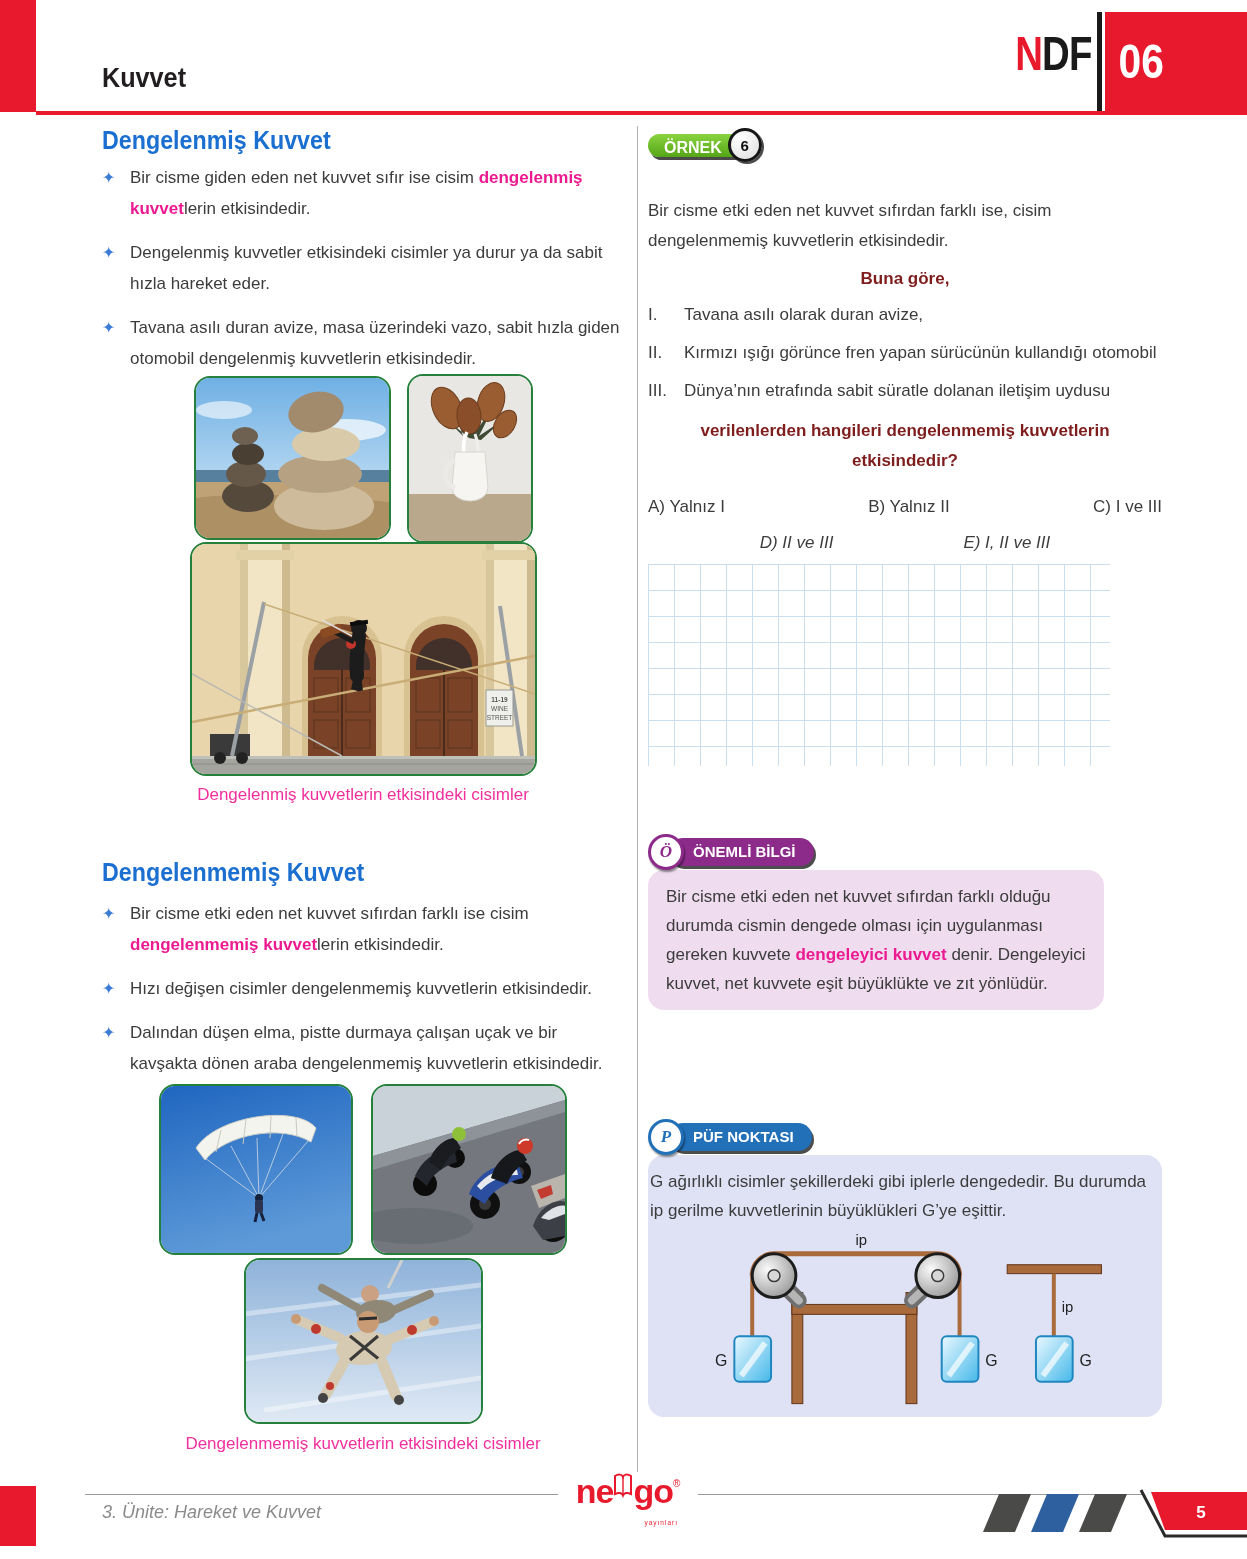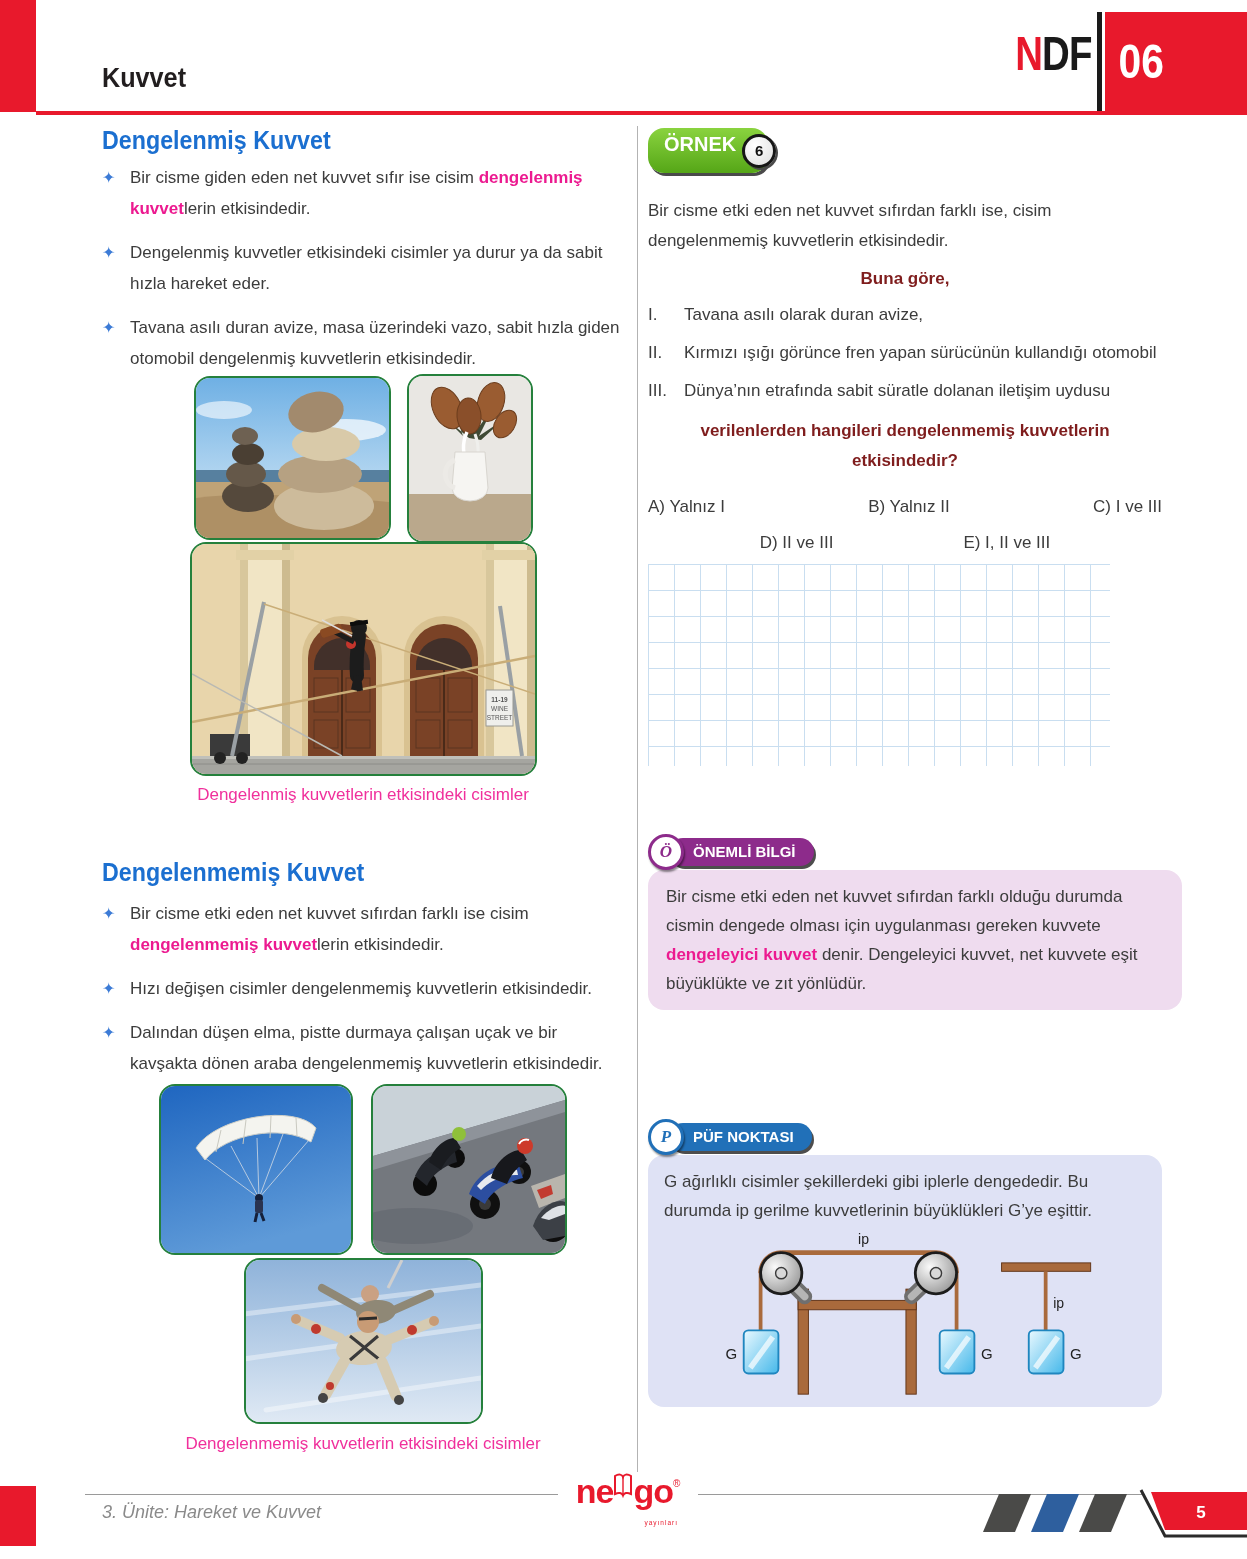--- a/index.html
+++ b/index.html
@@ -36,52 +36,52 @@
   .row{position:absolute;left:102px;width:522px;display:flex;justify-content:center;align-items:flex-start;}
   .abs-photo{position:absolute;}
 
   
   .rc{position:absolute;left:648px;width:514px;}
   .body-text{font-size:17px;line-height:30px;margin-top:30px;}
   .bold-dark{font-weight:bold;color:#7f1d1d;text-align:center;}
   .ritem{display:flex;margin-bottom:8px;}
   .ritem .rn{flex:none;width:36px;}
   .opt-row1{display:flex;justify-content:space-between;margin-top:16px;}
-  .opt-row2{display:flex;justify-content:center;gap:130px;margin-top:6px;}
+  .opt-row2{display:flex;justify-content:center;gap:130px;margin-top:6px;font-style:italic;}
 
   .grid-area{position:absolute;left:648px;top:564px;width:462px;height:202px;
       background-image:linear-gradient(to right,#c9def0 1px,transparent 1px),
                        linear-gradient(to bottom,#c9def0 1px,transparent 1px);
       background-size:26px 26px;}
 
   
   .ex-badge{position:absolute;left:648px;top:128px;display:inline-flex;align-items:center;}
   .ex-pill{background:linear-gradient(180deg,#8ad33f,#55a617);border-radius:16px;
-           padding:5px 32px 17px 16px;color:#fff;font-weight:bold;font-size:20px;
+           padding:5px 32px 0 16px;color:#fff;font-weight:bold;font-size:16px;
            box-shadow:2px 3px 0 #4a4a4a;}
   .ex-num{margin-left:-26px;width:28px;height:28px;border-radius:50%;z-index:2;
           background:radial-gradient(circle at 35% 30%,#ffffff,#dedede);
           border:3px solid #161616;display:flex;align-items:center;justify-content:center;
           font-weight:bold;font-size:15px;color:#111;box-shadow:2px 2px 0 #4a4a4a;}
   .cap-badge{position:absolute;display:inline-flex;align-items:center;}
   .cap-circle{width:30px;height:30px;border-radius:50%;background:#fff;z-index:2;
               display:flex;align-items:center;justify-content:center;
               font-family:"Liberation Serif",serif;font-style:italic;font-weight:bold;font-size:17px;
               box-shadow:1px 2px 2px rgba(0,0,0,.45);}
   .cap-pill{margin-left:-15px;border-radius:15px;padding:5px 18px 6px 24px;color:#fff;
             font-weight:bold;font-size:15px;box-shadow:2px 3px 0 #4d4d4d;}
   .purple .cap-circle{border:3px solid #8d2b8b;color:#8d2b8b;}
   .purple .cap-pill{background:#8d2b8b;}
   .blue .cap-circle{border:3px solid #2170b8;color:#2170b8;}
   .blue .cap-pill{background:#2170b8;}
 
-  .info-box{position:absolute;left:648px;top:870px;width:534px;box-sizing:border-box;
+  .info-box{position:absolute;left:648px;top:870px;width:456px;box-sizing:border-box;
             background:#efdcef;border-radius:16px;padding:12px 18px;font-size:17px;line-height:29px;}
   .tip-box{position:absolute;left:648px;top:1155px;width:514px;box-sizing:border-box;
-           background:#dfe2f5;border-radius:16px;padding:12px 16px;font-size:17px;line-height:29px;}
+           background:#dfe2f5;border-radius:16px;padding:12px 2px;font-size:17px;line-height:29px;}
   .tip-box svg{display:block;width:100%;height:auto;margin-top:6px;}
 
   
   .footer-line{position:absolute;left:85px;top:1494px;width:1060px;border-top:1.5px solid #9a9a9a;}
   .footer-unit{position:absolute;left:102px;top:1502px;font-size:18px;font-style:italic;color:#8a8a8a;}
   .logo{position:absolute;left:558px;top:1472px;width:140px;height:58px;background:#fff;
         display:flex;align-items:flex-start;justify-content:center;}
   .logo .ne,.logo .go{font-size:34px;font-weight:bold;color:#e8192c;letter-spacing:-1px;}
   .logo .reg{font-size:10px;color:#e8192c;align-self:flex-start;margin-top:6px;}
   .logo .sub{position:absolute;right:20px;bottom:4px;font-size:6.5px;color:#e8192c;letter-spacing:1px;}

